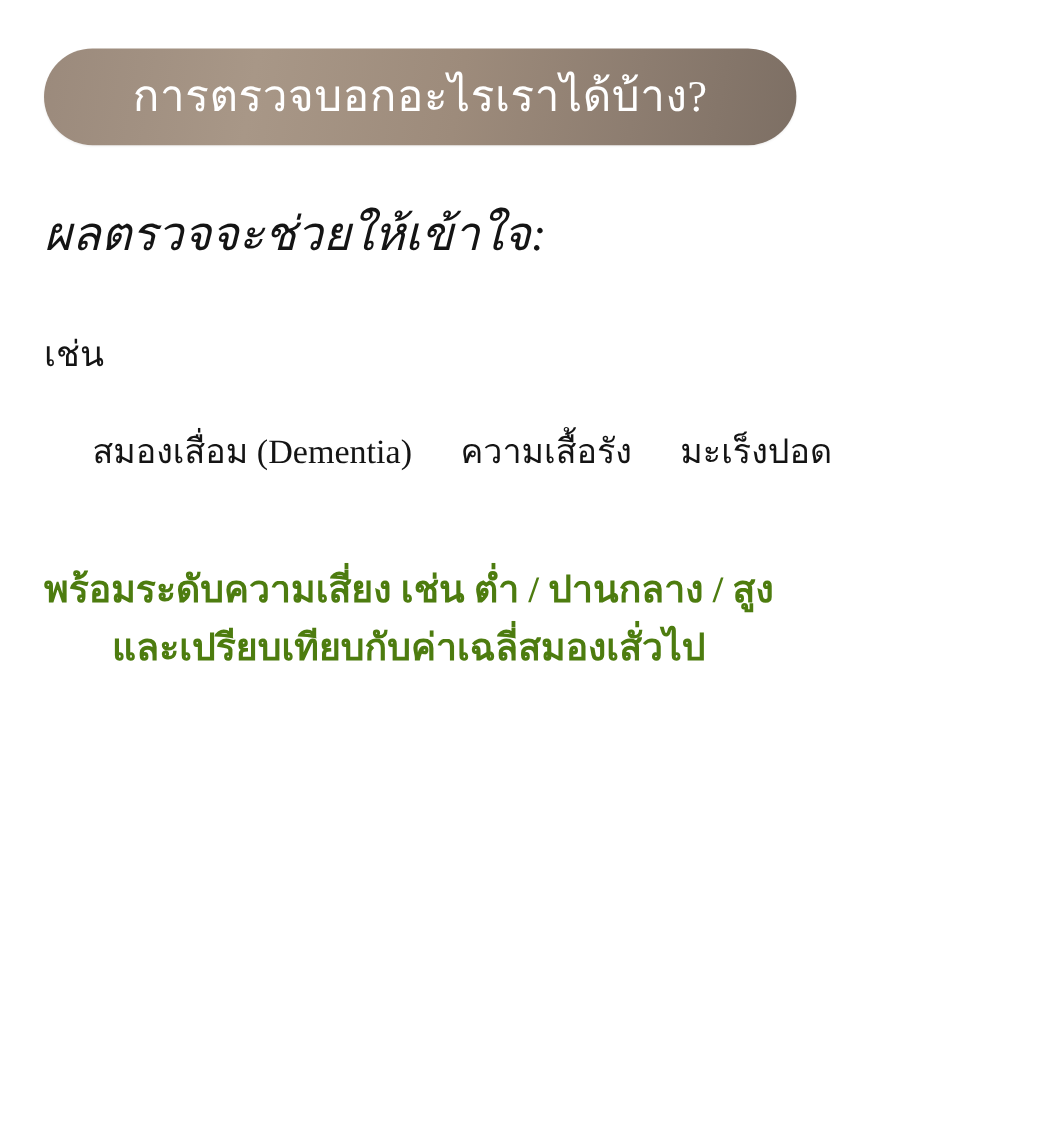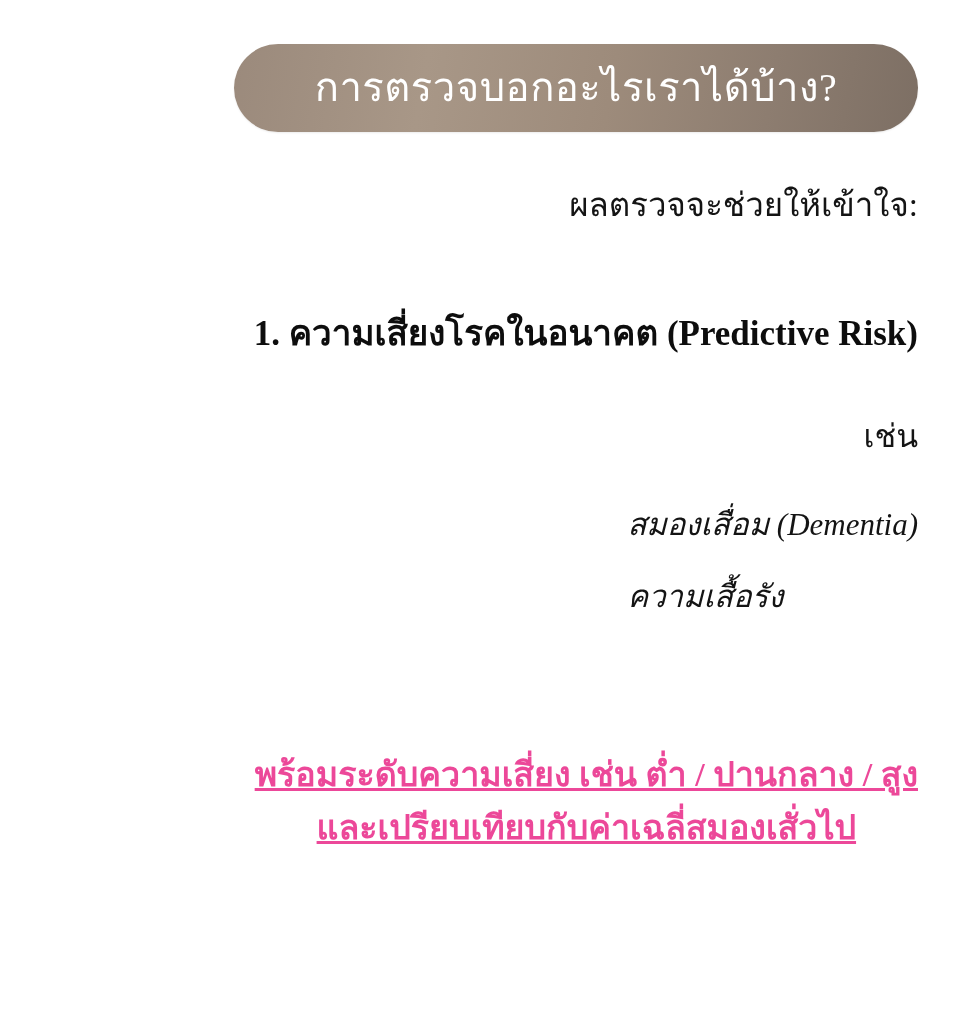--- a/index.html
+++ b/index.html
@@ -15,21 +15,21 @@
     overflow: hidden;
   }
 
   .slide {
     position: relative;
     width: 958px;
     height: 1024px;
     box-sizing: border-box;
     display: flex;
     flex-direction: column;
-    align-items: flex-end;
+    align-items: flex-start;
     padding: 44px 40px 16px 40px;
   }
 
   
   .title-pill {
     width: 684px;
     height: 88px;
     border-radius: 44px;
     background: linear-gradient(100deg, #9b8a7c 0%, #a89787 28%, #9d8b7b 55%, #8d7d70 78%, #7d6f64 100%);
     display: flex;
@@ -43,24 +43,25 @@
     line-height: 1;
     font-weight: 400;
     letter-spacing: 0.5px;
     font-family: "Liberation Serif", serif;
     white-space: nowrap;
   }
 
   
   .sub-line {
     margin-top: 46px;
-    font-size: 33px;
+    font-size: 43px;
     font-family: "Liberation Serif", serif;
     color: #141414;
     text-align: center;
+    font-style: italic;
   }
 
   
   .heading-row {
     margin-top: 74px;
     font-size: 35px;
     font-weight: bold;
     font-family: "Liberation Serif", serif;
     color: #0d0d0d;
     text-align: center;
@@ -73,24 +74,22 @@
     font-size: 32px;
     font-family: Liberation Sans, sans-serif;
     color: #141414;
     text-align: center;
   }
 
   
   .bullet-list {
     margin-top: 38px;
     display: flex;
-    flex-direction: column;
-    gap: 22px;
+    flex-direction: row;
     align-items: flex-start;
-    font-style: italic;
   }
   .bullet-item {
     display: flex;
     align-items: center;
     gap: 14px;
   }
   .diamond {
     width: 30px;
     height: 30px;
     flex: 0 0 auto;
@@ -107,56 +106,55 @@
 
   
   .footer-block {
     margin-top: 76px;
     text-align: center;
   }
   .footer-line {
     font-size: 34px;
     font-weight: bold;
     font-family: "Liberation Serif", serif;
-    color: #ec4899;
+    color: #4d7c0f;
     line-height: 1.55;
     white-space: nowrap;
-    text-decoration: underline;
   }
 </style>
 </head>
 <body>
 
 <div class="slide">
 
   <div class="title-pill">
     <span>การตรวจบอกอะไรเราได้บ้าง?</span>
   </div>
 
   <div class="sub-line">ผลตรวจจะช่วยให้เข้าใจ:</div>
 
-  <div class="heading-row">1. ความเสี่ยงโรคในอนาคต (Predictive Risk)</div>
 
   <div class="example-label">เช่น</div>
 
   <div class="bullet-list">
 
     <div class="bullet-item">
       <span class="diamond"></span>
       <span class="bullet-text">สมองเสื่อม (Dementia)</span>
     </div>
 
 
     <div class="bullet-item">
       <span class="diamond"></span>
       <span class="bullet-text">ความเสื้อรัง</span>
     </div>
 
     <div class="bullet-item">
       <span class="diamond"></span>
+      <span class="bullet-text">มะเร็งปอด</span>
     </div>
 
   </div>
 
   <div class="footer-block">
     <div class="footer-line">พร้อมระดับความเสี่ยง เช่น ต่ำ / ปานกลาง / สูง</div>
     <div class="footer-line">และเปรียบเทียบกับค่าเฉลี่สมองเสั่วไป</div>
   </div>
 
 </div>

